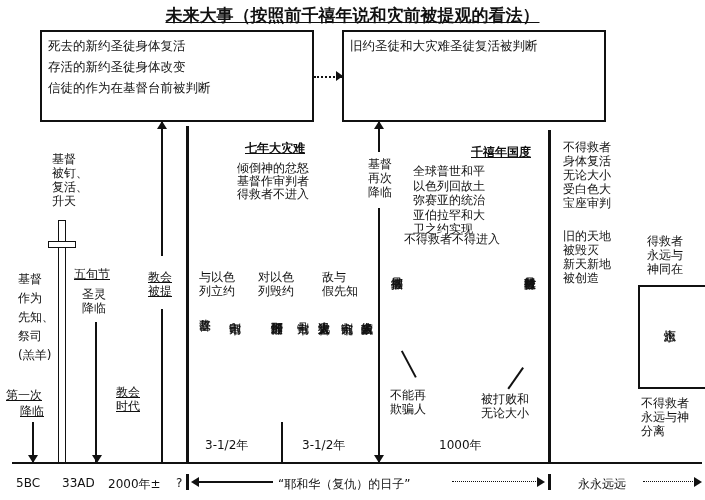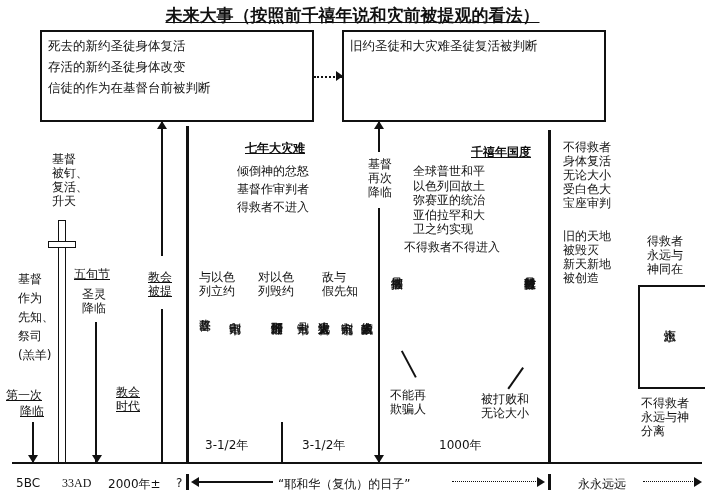--- a/index.html
+++ b/index.html
@@ -63,21 +63,21 @@
 <div class="vline arrow-up" style="left:161px; top:122px; width:1.5px; height:134px;"></div>
 <div class="txt u" style="left:148px; top:270px;">教会
 被提</div>
 <div class="vline" style="left:161px; top:309px; width:1.5px; height:153px;"></div>
 <div class="txt u" style="left:116px; top:385px;">教会
 时代</div>
 
 <div class="vline" style="left:186px; top:126px; width:3px; height:336px;"></div>
 
 <div class="txt u center" style="left:245px; top:141px; font-weight:bold;">七年大灾难</div>
-<div class="txt center" style="left:237px; top:162px; line-height:18px;">倾倒神的忿怒
+<div class="txt center" style="left:237px; top:162px; line-height:13px;">倾倒神的忿怒
 基督作审判者
 得救者不进入</div>
 
 <div class="txt" style="left:199px; top:270px;">与以色
 列立约</div>
 <div class="txt" style="left:258px; top:270px;">对以色
 列毁约</div>
 <div class="txt" style="left:322px; top:270px;">敌与
 假先知</div>
 
@@ -98,21 +98,21 @@
 再次
 降临</div>
 <div class="vline arrow-down" style="left:378px; top:208px; width:1.5px; height:254px;"></div>
 
 <div class="txt u center" style="left:423px; top:145px; font-weight:bold;margin-left:48px;">千禧年国度</div>
 <div class="txt center" style="left:413px; top:164px; line-height:14.5px;">全球普世和平
 以色列回故土
 弥赛亚的统治
 亚伯拉罕和大
 卫之约实现</div>
-<div class="txt" style="left:404px; top:240px;">不得救者不得进入</div>
+<div class="txt" style="left:404px; top:232px;">不得救者不得进入</div>
 
 <div class="vtxt" style="left:390px; top:268px;">撒旦被捆绑</div>
 <div class="abs" style="left:402px; top:350px; width:30px; height:1.5px; background:#111; transform:rotate(62deg); transform-origin:left;"></div>
 <div class="txt" style="left:390px; top:388px;">不能再
 欺骗人</div>
 
 <div class="vtxt" style="left:523px; top:268px;">撒旦被暂时释放</div>
 <div class="abs" style="left:508px; top:388px; width:26px; height:1.5px; background:#111; transform:rotate(-55deg); transform-origin:left;"></div>
 <div class="txt" style="left:481px; top:392px;">被打败和
 无论大小</div>
@@ -136,21 +136,21 @@
 
 <div class="abs" style="left:638px; top:285px; width:70px; height:104px; border:2px solid #111; border-right:none;"></div>
 <div class="vtxt" style="left:663px; top:320px;">永恒态</div>
 <div class="txt" style="left:641px; top:396px;">不得救者
 永远与神
 分离</div>
 
 <div class="hline" style="left:12px; top:462px; width:690px;"></div>
 
 <div class="bottom-label" style="left:16px;">5BC</div>
-<div class="bottom-label" style="left:62px;font-family:Liberation Serif, serif;">33AD</div>
+<div class="bottom-label" style="left:62px;">33AD</div>
 <div class="bottom-label" style="left:108px;">2000年±</div>
 <div class="bottom-label" style="left:176px;">?</div>
 <div class="abs" style="left:186px; top:474px; width:3px; height:16px; background:#111;"></div>
 <div class="abs" style="left:191px; top:477px; width:0; height:0; border-top:5px solid transparent; border-bottom:5px solid transparent; border-right:8px solid #111;"></div>
 <div class="abs" style="left:197px; top:481px; width:76px; height:1.5px; background:#111;"></div>
 <div class="bottom-label" style="left:278px;">“耶和华（复仇）的日子”</div>
 <div class="abs" style="left:452px; top:481px; width:86px; border-top:1.5px dotted #111;"></div>
 <div class="abs" style="left:537px; top:477px; width:0; height:0; border-top:5px solid transparent; border-bottom:5px solid transparent; border-left:8px solid #111;"></div>
 <div class="abs" style="left:548px; top:474px; width:3px; height:16px; background:#111;"></div>
 <div class="bottom-label" style="left:578px;">永永远远</div>

